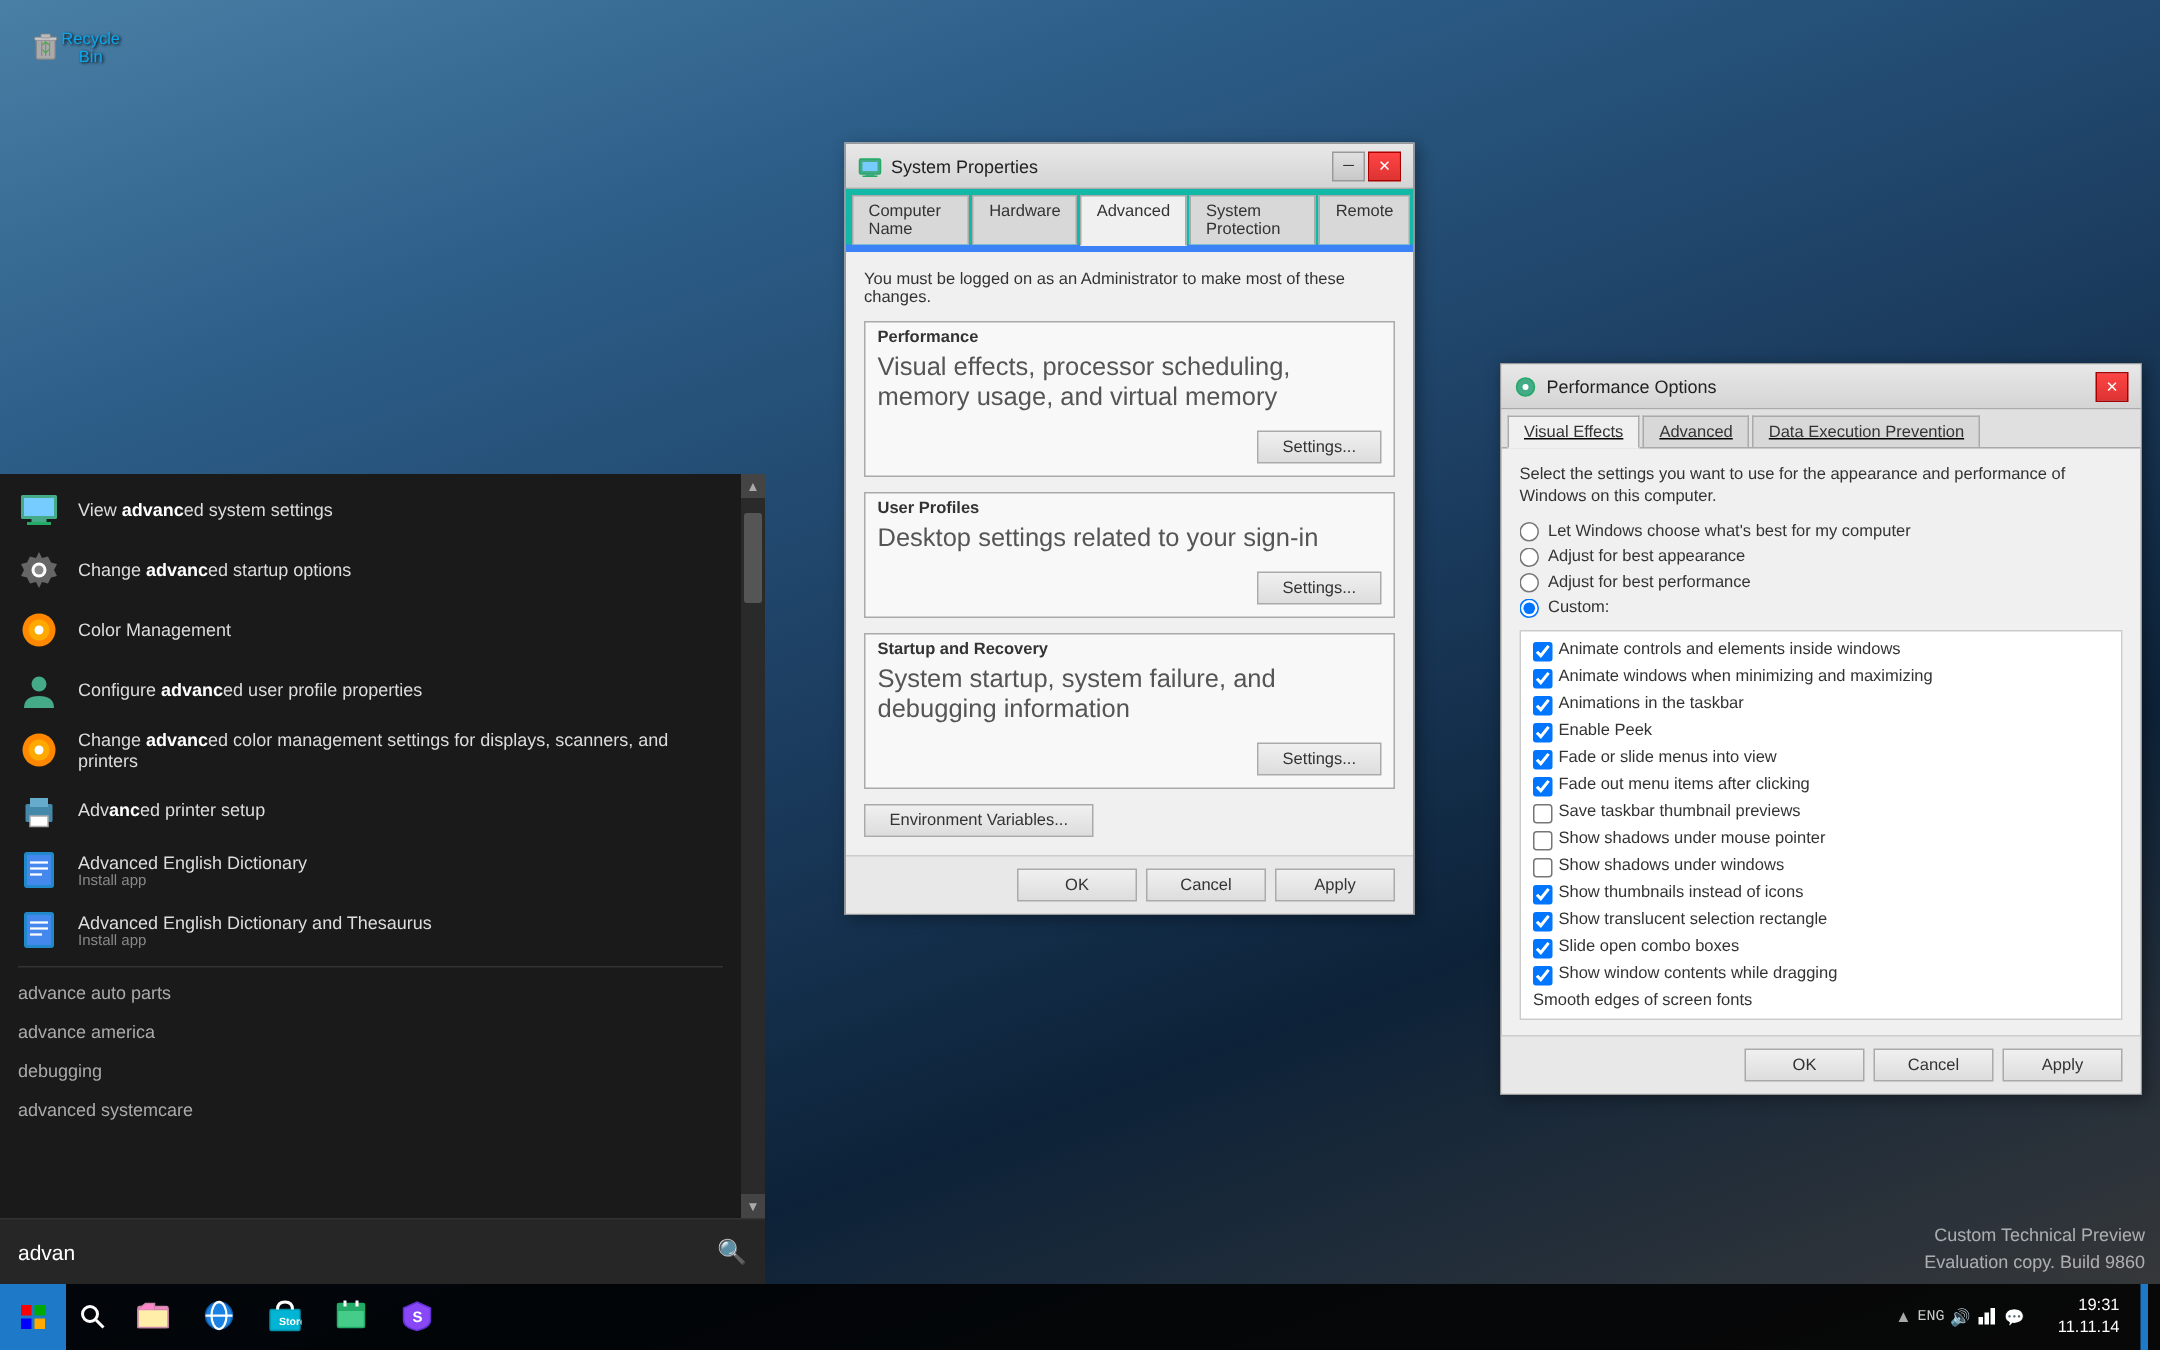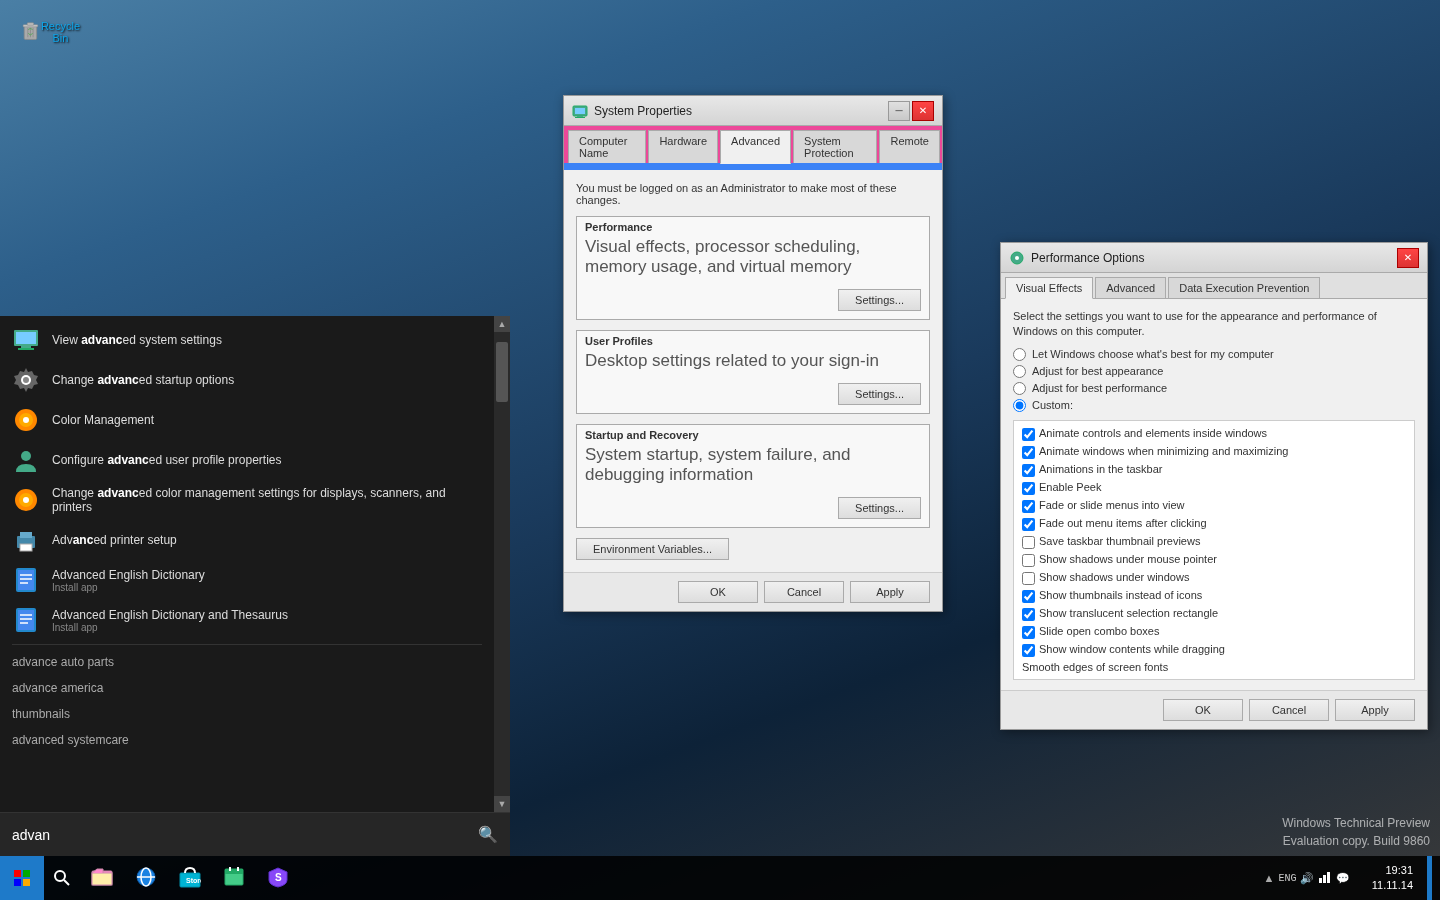--- a/index.html
+++ b/index.html
@@ -297,22 +297,22 @@
       font-size: 10px;
       color: #333;
     }
     .title-btn.close {
       background: linear-gradient(to bottom, #f44, #d33);
       color: white;
       border-color: #a00;
     }
     .dialog-tabs {
       display: flex;
-      background: #ec4899;
-      border-bottom: 7px solid #3b82f6;
+      background: #14b8a6;
+      border-bottom: 5px solid #3b82f6;
       padding-top: 4px;
       padding-left: 4px;
     }
     .dialog-tab {
       padding: 4px 10px;
       font-size: 11px;
       cursor: pointer;
       border: 1px solid #aaa;
       border-bottom: none;
       background: #d8d8d8;
@@ -385,20 +385,21 @@
       border: 1px solid #999;
       box-shadow: 2px 2px 10px rgba(0,0,0,0.4);
       z-index: 400;
     }
     .perf-tabs {
       display: flex;
       background: #e0e0e0;
       border-bottom: 1px solid #aaa;
       padding-top: 4px;
       padding-left: 4px;
+      text-decoration: underline;
     }
     .perf-tab {
       padding: 4px 10px;
       font-size: 11px;
       cursor: pointer;
       border: 1px solid #aaa;
       border-bottom: none;
       background: #d8d8d8;
       margin-right: 2px;
       color: #333;
@@ -750,21 +751,21 @@
               </svg>
             </div>
             <div class="result-item-text">
       <div class="result-item-title">Advanced English Dictionary and Thesaurus</div>
       <div class="result-item-subtitle">Install app</div>
     </div>
           </div>
           <div class="result-separator"></div>
           <div class="suggestion-item">advance auto parts</div>
           <div class="suggestion-item">advance america</div>
-          <div class="suggestion-item">thumbnails</div>
+          <div class="suggestion-item">debugging</div>
           <div class="suggestion-item">advanced systemcare</div>
         </div>
     </div>
     <div class="start-panel-scroll">
       <div class="scroll-up-btn">▲</div>
       <div class="scroll-track">
         <div class="scroll-thumb"></div>
       </div>
       <div class="scroll-down-btn">▼</div>
     </div>
@@ -843,15 +844,15 @@
     </div>
     <div class="taskbar-clock">
       <div>19:31</div>
       <div>11.11.14</div>
     </div>
     <div class="taskbar-notification"></div>
   </div>
 </div>
 
 <div class="win-preview-text">
-  <div>Windows Technical Preview</div>
+  <div>Custom Technical Preview</div>
   <div>Evaluation copy. Build 9860</div>
 </div>
 
 </body></html>

